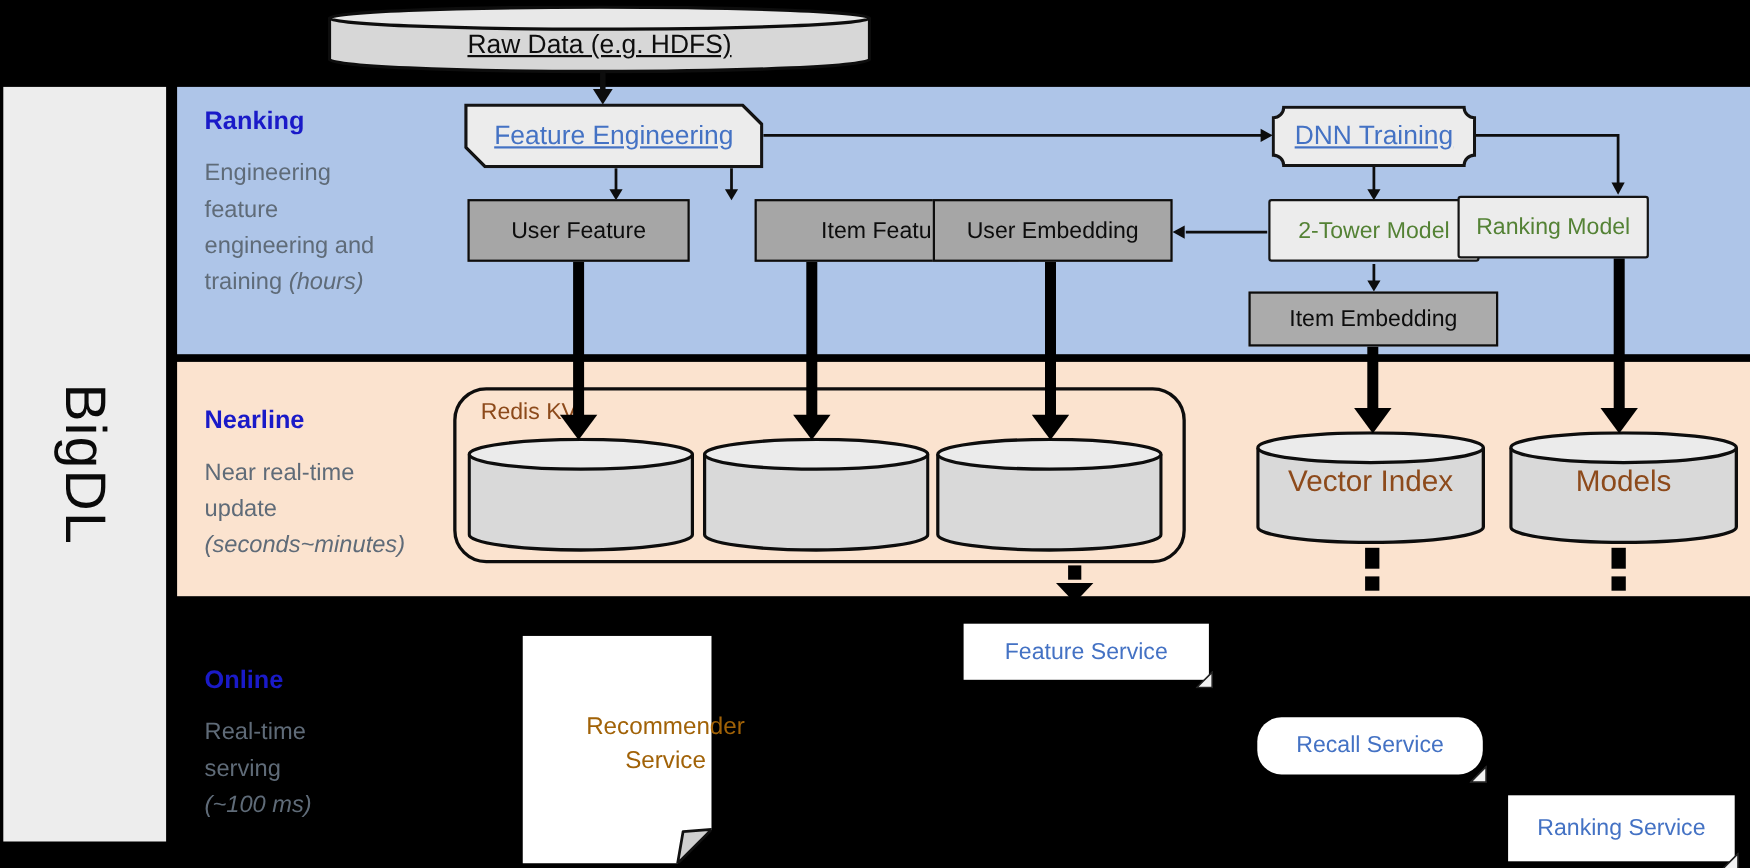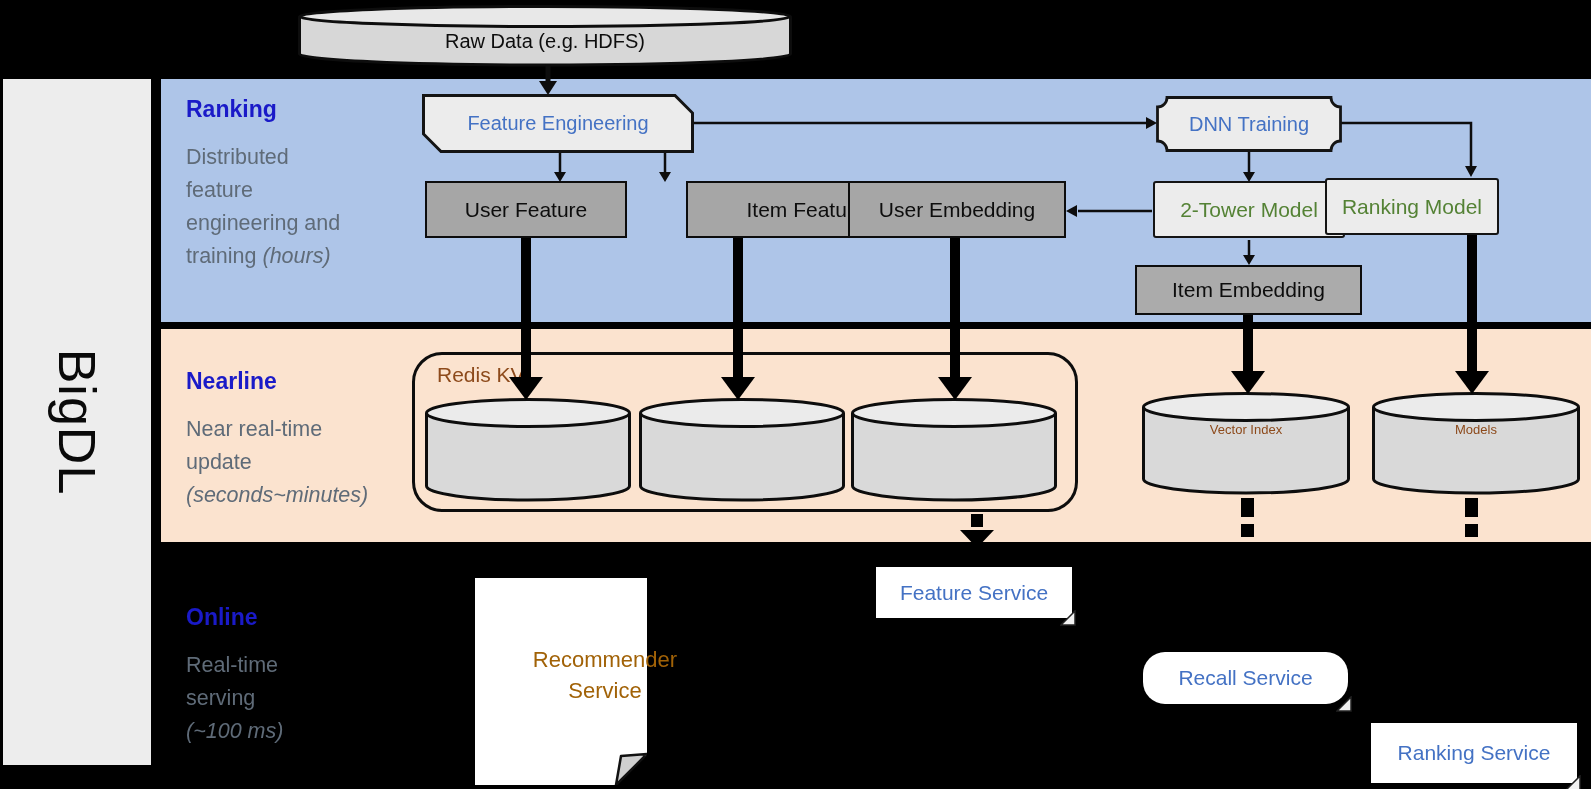--- a/index.html
+++ b/index.html
@@ -22,29 +22,29 @@
   
   .node{display:flex;align-items:center;justify-content:center;box-sizing:border-box;
         font-size:21px;text-align:left;}
   .gray-box{background:#a6a6a6;border:2.5px solid #0d0d0d;color:#0d0d0d;}
   .round-box{background:#ececec;border:2.5px solid #141414;border-radius:3px;color:#548235;}
   .blue-text{color:#4472c4;}
 
   .shape-host{position:absolute;}
   .shape-host svg{position:absolute;left:0;top:0;}
   .shape-label{position:absolute;left:0;top:0;right:0;bottom:0;display:flex;
-               align-items:center;justify-content:center;font-size:20px;}
+               align-items:center;justify-content:center;font-size:24px;text-decoration:underline;}
 
   
   .redis-wrap{left:412px;top:352px;width:666px;height:160px;border:3.5px solid #0d0d0d;
               border-radius:30px;box-sizing:border-box;}
   .redis-label{position:absolute;left:22px;top:8px;font-size:21px;color:#8d4a1b;}
 
   .cyl-label{position:absolute;left:0;top:30px;width:100%;text-align:center;
-             font-size:13px;color:#8d4a1b;}
+             font-size:27px;color:#8d4a1b;}
 
   
   .service{background:#fff;color:#4472c4;display:flex;align-items:center;justify-content:center;
            font-size:21px;}
   .fold{position:absolute;right:-4px;bottom:-8px;}
   .doc-label{position:absolute;left:0;top:66px;width:100%;text-align:center;
              font-size:22px;color:#a16207;line-height:31px;margin-left:44px;}
 
   .arrow-layer{left:0;top:0;width:1591px;height:789px;pointer-events:none;}
 </style>
@@ -177,21 +177,21 @@
   </div>
   <div class="abs node round-box" style="left:1325px;top:178px;width:174px;height:57px;">
     <span>Ranking Model</span>
   </div>
   <div class="abs node gray-box" style="left:1135px;top:265px;width:227px;height:50px;background:#ababab;">
     <span>Item Embedding</span>
   </div>
 
   <div class="abs sec-title" style="left:186px;top:96px;">Ranking</div>
   <div class="abs sec-desc" style="left:186px;top:141px;width:230px;">
-    <span>Distributed</span><br>
+    <span>Engineering</span><br>
     <span>feature</span><br>
     <span>engineering and</span><br>
     <span>training</span>
     <i>(hours)</i>
   </div>
 
   <div class="abs sec-title" style="left:186px;top:368px;">Nearline</div>
   <div class="abs sec-desc" style="left:186px;top:413px;width:235px;">
     <span>Near real-time</span><br>
     <span>update</span><br>
@@ -209,21 +209,21 @@
     <svg width="172" height="207" viewBox="0 0 172 207">
       <path d="M0,0 H172 V176 L141,207 H0 Z" fill="#ffffff"></path>
       <path d="M172,176 L141,207 L146,178 Z" fill="#cfcfcf" stroke="#111" stroke-width="2.5" stroke-linejoin="round"></path>
     </svg>
     <div class="doc-label">
       <span>Recommender</span><br>
       <span>Service</span>
     </div>
   </div>
 
-  <div class="abs service" style="left:876px;top:567px;width:196px;height:51px;">
+  <div class="abs service" style="left:876px;top:567px;width:223px;height:51px;">
     <span>Feature Service</span>
     <svg class="fold" width="16" height="16" viewBox="0 0 16 16">
       <polygon points="1,15 15,1 15,15" fill="#f2f2f2" stroke="#222" stroke-width="1.5"></polygon>
     </svg>
   </div>
   <div class="abs service" style="left:1143px;top:652px;width:205px;height:52px;border-radius:22px;">
     <span>Recall Service</span>
     <svg class="fold" width="16" height="16" viewBox="0 0 16 16">
       <polygon points="1,15 15,1 15,15" fill="#f2f2f2" stroke="#222" stroke-width="1.5"></polygon>
     </svg>

